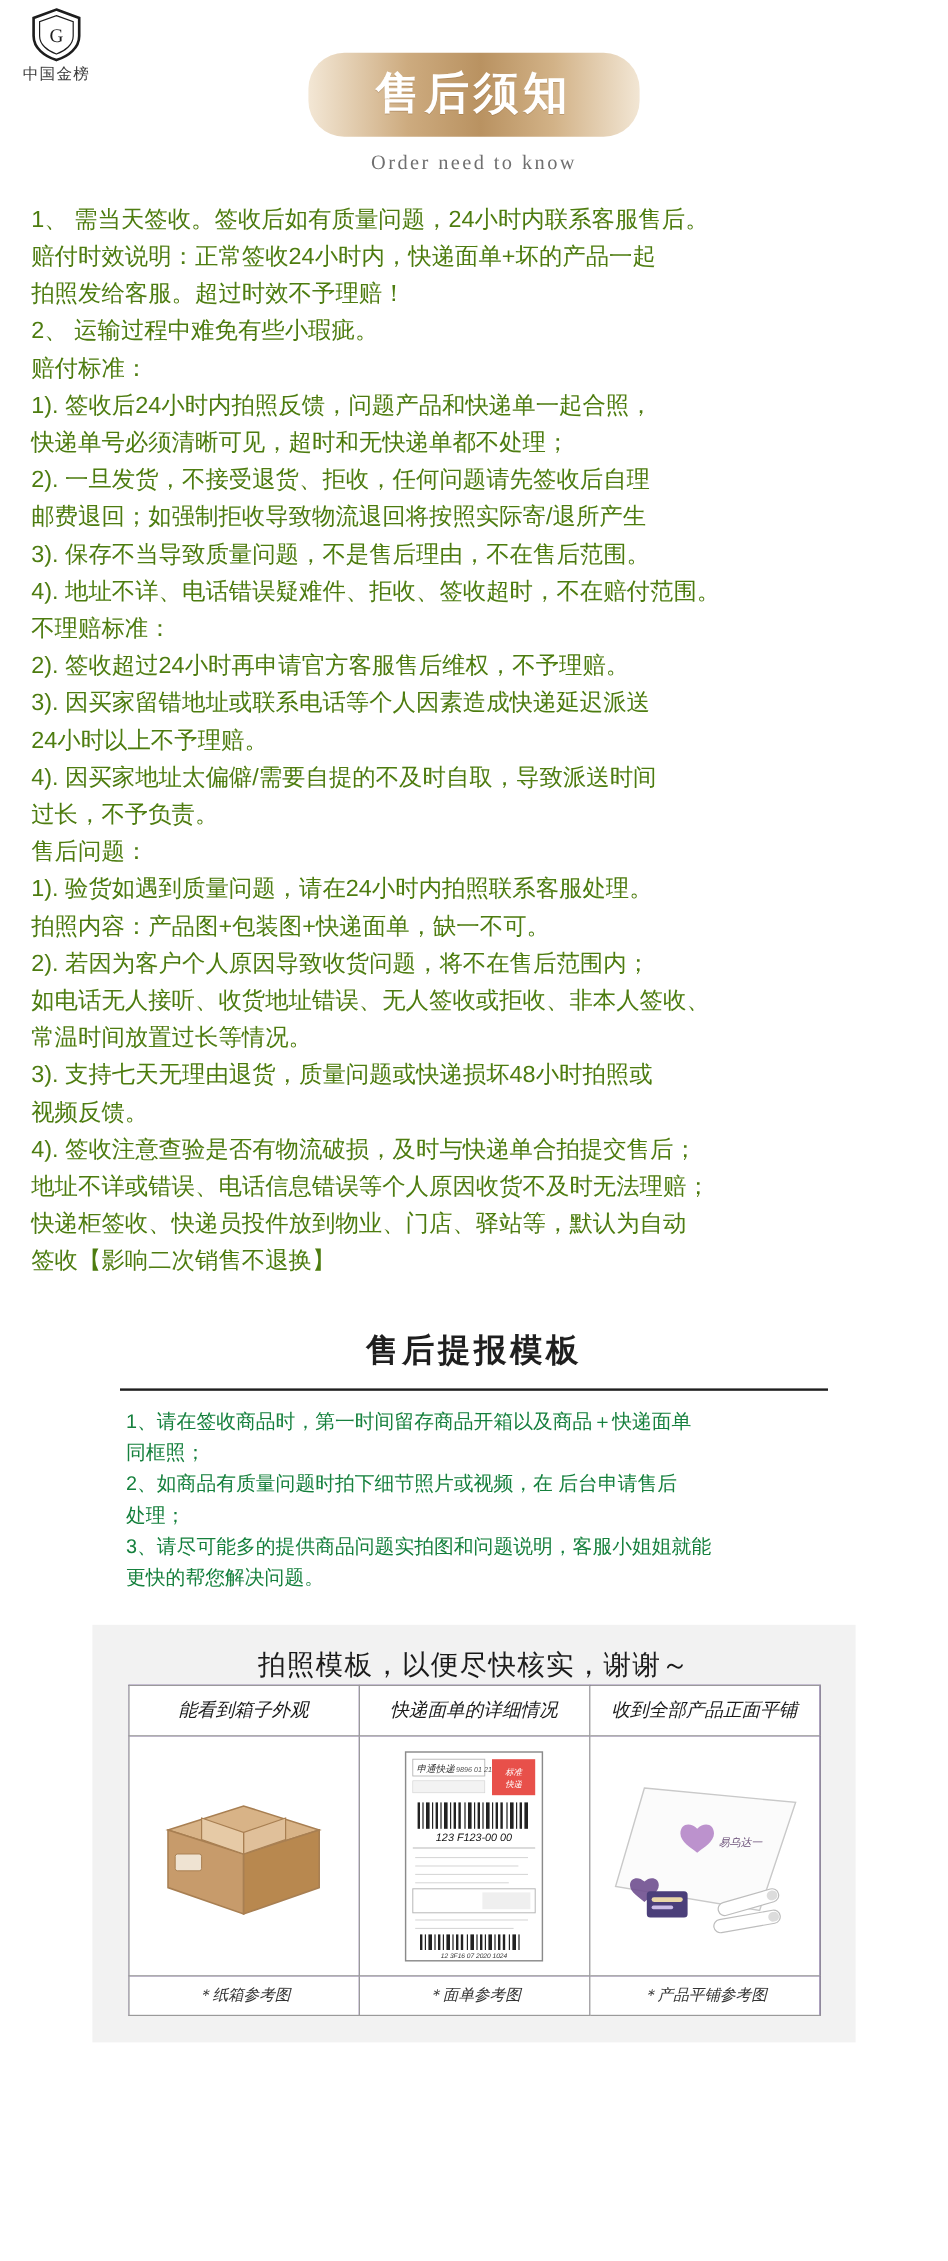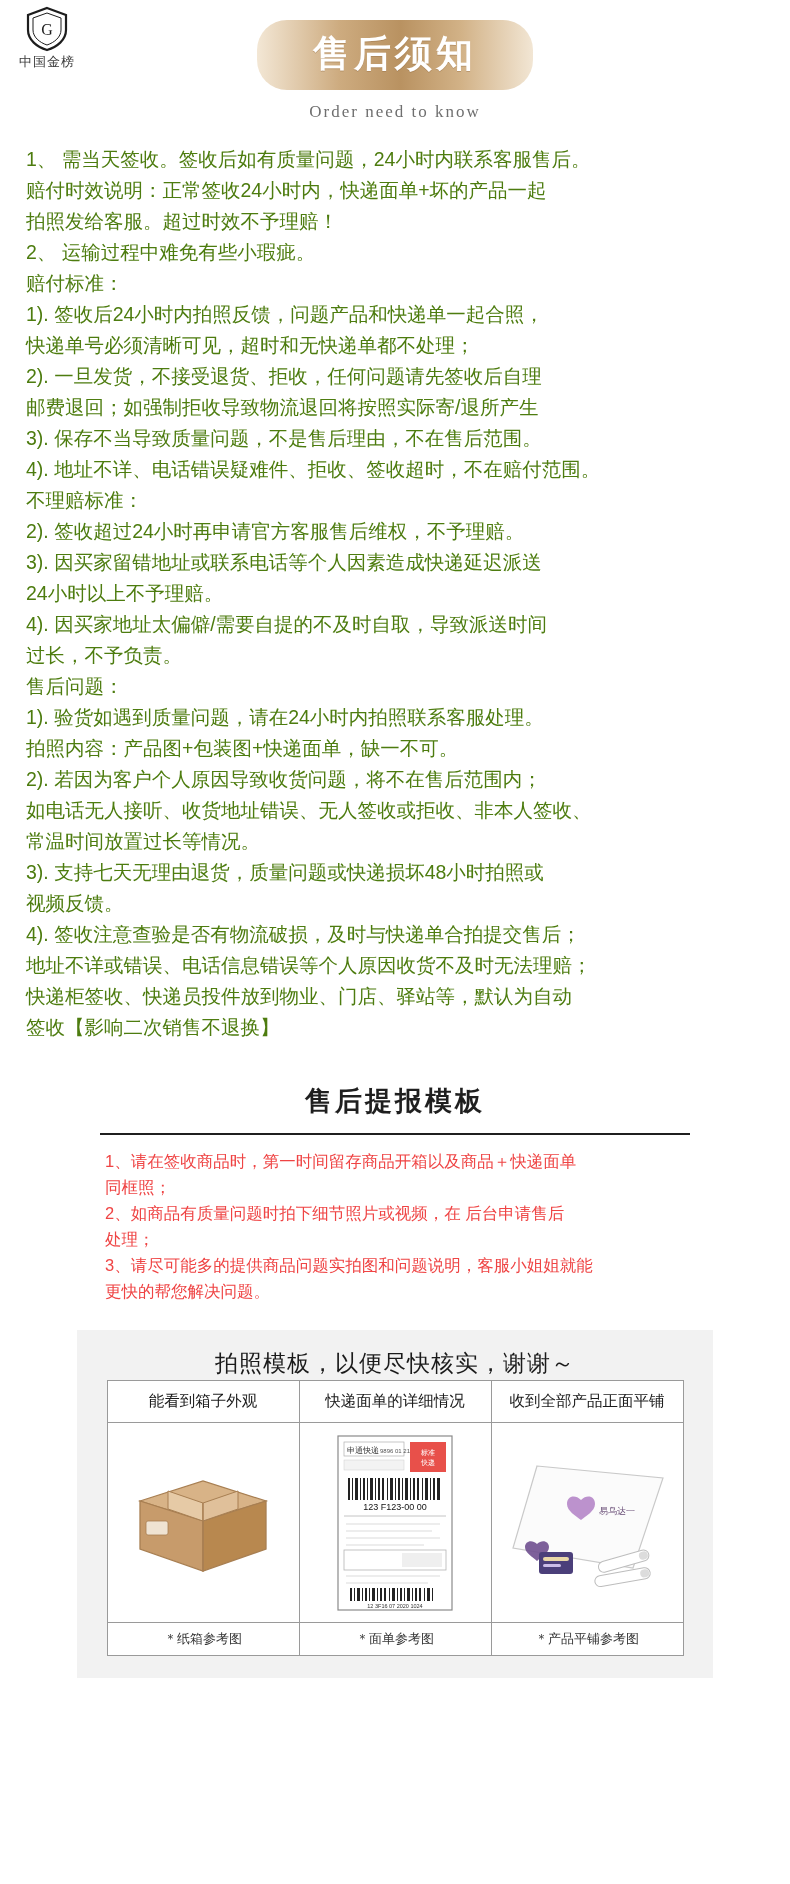--- a/index.html
+++ b/index.html
@@ -39,21 +39,21 @@
   .logo-mark svg { display: block; }
   .logo-text {
     font-size: 13px;
     letter-spacing: 1px;
     color: #3a3a3a;
     margin-top: 1px;
   }
 
   
   .title-wrap {
-    padding-top: 20px;
+    padding-top: 44px;
     text-align: center;
   }
   .title-banner {
     display: inline-block;
     position: relative;
     padding: 9px 56px 11px 56px;
     border-radius: 30px;
     background: linear-gradient(90deg, #f3e7d5 0%, #cdab7f 30%, #b99261 52%, #d2b287 74%, #f2e6d4 100%);
   }
   .title-banner .title-text {
@@ -101,21 +101,21 @@
     width: 590px;
     height: 2px;
     background: #1f1f1f;
     margin: 14px auto 0 auto;
   }
   .tpl-notes {
     width: 580px;
     margin: 13px auto 0 auto;
     font-size: 16.5px;
     line-height: 26px;
-    color: #ef4444;
+    color: #15803d;
   }
   .tpl-notes p { margin: 0; white-space: pre-wrap; }
 
   
   .card {
     width: 636px;
     margin: 26px auto 30px auto;
     background: #f2f2f2;
     padding: 18px 0 22px 0;
     box-sizing: border-box;
@@ -129,20 +129,21 @@
     margin-bottom: 1px;
   }
   .grid {
     width: 576px;
     margin: 0 auto;
     border: 1px solid #9a9a9a;
     border-collapse: collapse;
     background: #4c1d95;
     display: table;
     table-layout: fixed;
+    font-style: italic;
   }
   .grid-row { display: table-row; }
   .grid-cell {
     display: table-cell;
     border: 1px solid #9a9a9a;
     vertical-align: middle;
     text-align: center;
     box-sizing: border-box;
   }
   .head-cell {

